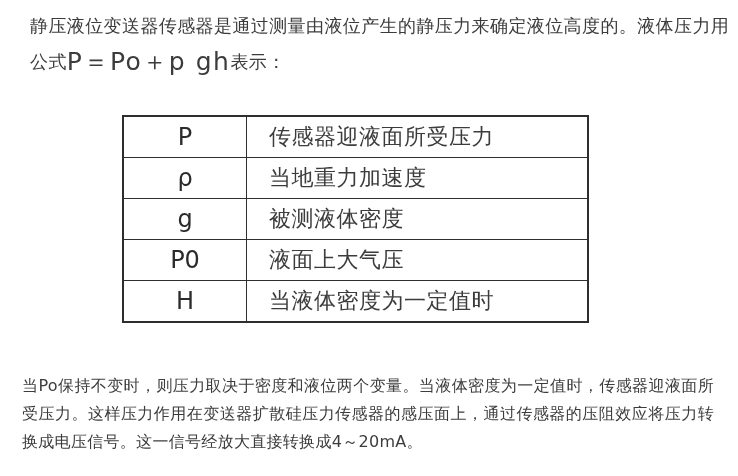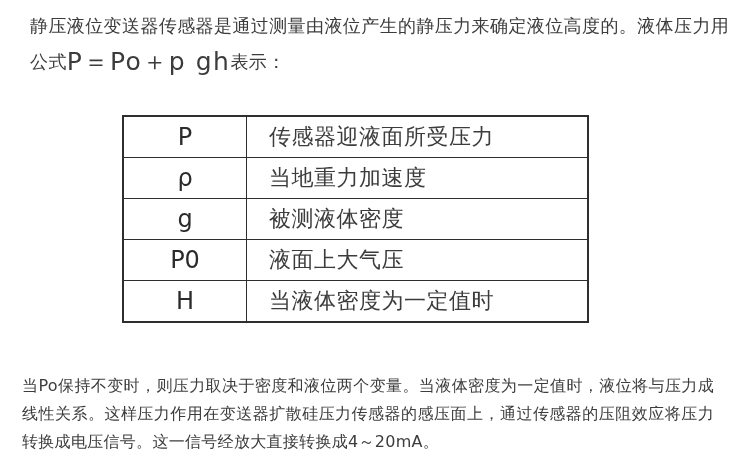--- a/index.html
+++ b/index.html
@@ -117,16 +117,16 @@
         </tr>
         <tr>
           <td class="sym">H</td>
           <td class="desc">当液体密度为一定值时</td>
         </tr>
       </tbody>
     </table>
   </div>
 
   <div class="outro">
-    <p>当Po保持不变时，则压力取决于密度和液位两个变量。当液体密度为一定值时，液位将与压力成线性关系。这样压力作用在变送器扩散硅压力传感器的感压面上，通过传感器的压阻效应将压力转换成电压信号。这一信号经放大直接转换成4～20mA。</p>
+    <p>当Po保持不变时，则压力取决于密度和液位两个变量。当液体密度为一定值时，传感器迎液面所受压力。这样压力作用在变送器扩散硅压力传感器的感压面上，通过传感器的压阻效应将压力转换成电压信号。这一信号经放大直接转换成4～20mA。</p>
   </div>
 
 </div>
 
 </body></html>

